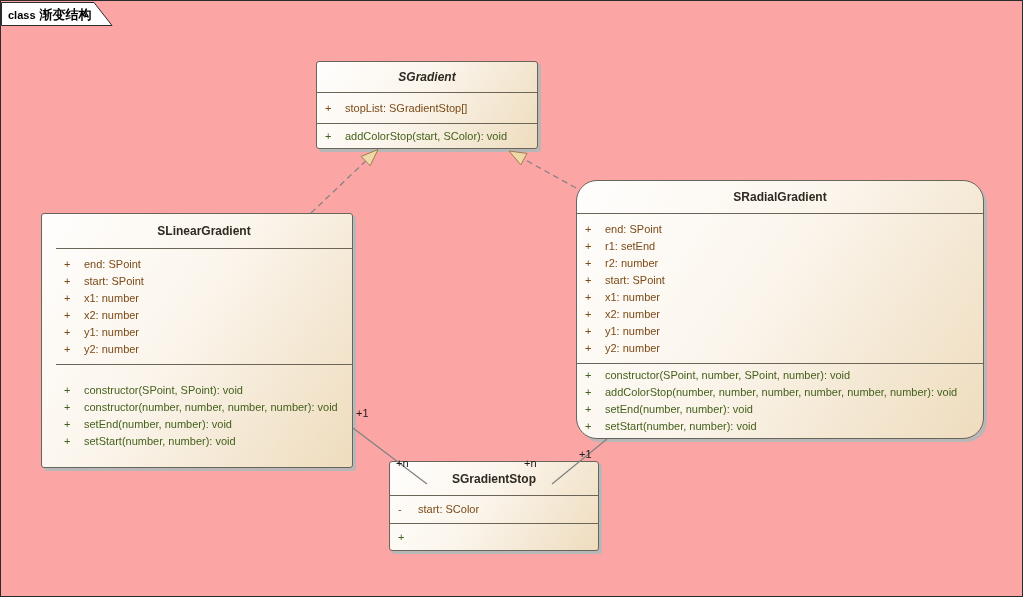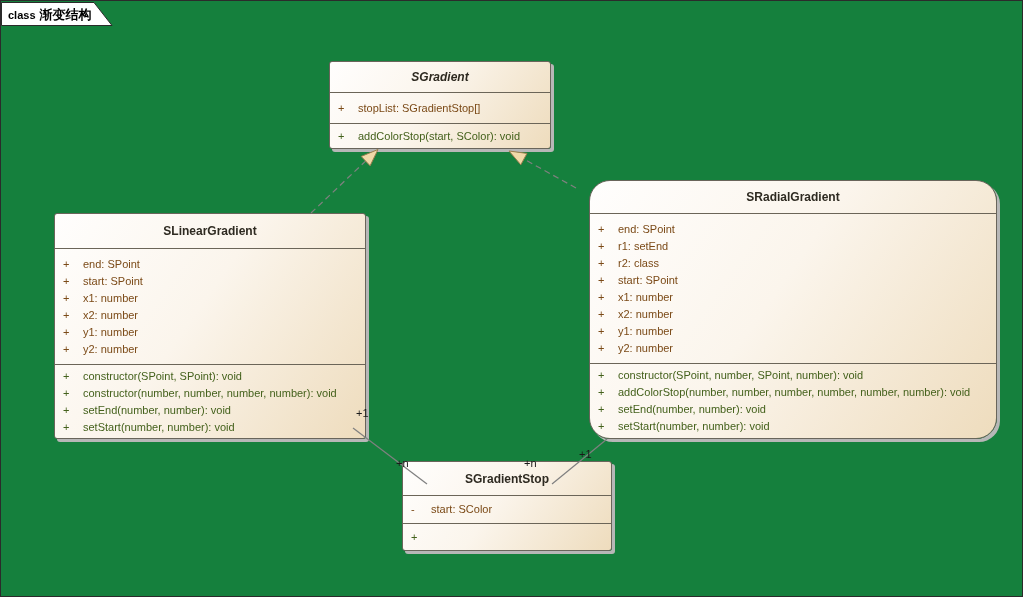--- a/index.html
+++ b/index.html
@@ -1,39 +1,39 @@
 <!DOCTYPE html>
 <html><head>
 <meta charset="utf-8">
 <style>
   * { margin:0; padding:0; box-sizing:border-box; }
   html,body { width:1023px; height:597px; background:#ffffff; }
   body { font-family:"Liberation Sans","DejaVu Sans",sans-serif; position:relative; }
 
   .canvas {
     position:absolute; left:0; top:0; width:1023px; height:597px;
-    background:#15803d; border:1px solid #2b2b2b; overflow:hidden;
+    background:#fca5a5; border:1px solid #2b2b2b; overflow:hidden;
   }
 
   
   .tab-shape { position:absolute; left:0; top:0; }
   .tab-label {
     position:absolute; left:7px; top:5px; white-space:nowrap;
     color:#000000; display:flex; align-items:baseline; gap:4px;
   }
   .tab-keyword { font-size:11px; font-weight:bold; }
   .tab-name { font-size:13px; font-weight:bold; }
 
   
   .uml-class {
     position:absolute;
     background:linear-gradient(125deg, #fffefd 0%, #fbf5ec 45%, #eedcbd 100%);
     border:1px solid #69655b; border-radius:3px;
     box-shadow:3px 3px 0 #b7b7b7;
-    display:flex; flex-direction:column; overflow:hidden;margin-left:13px;
+    display:flex; flex-direction:column; overflow:hidden;
   }
   .hdr {
     display:flex; align-items:center; justify-content:center;
     font-size:12px; font-weight:bold; color:#2e2a21; flex:0 0 auto;
   }
   .hdr.abstract { font-style:italic; }
   .sec {
     border-top:1px solid #6b6558; flex:0 0 auto;
     display:flex; flex-direction:column; justify-content:center; overflow:hidden;
   }
@@ -74,21 +74,21 @@
       </div>
     </div>
     <div class="sec" style="flex:1 1 auto;">
       <div class="row op">
         <span class="vis">+</span>
         <span class="txt">addColorStop(start, SColor): void</span>
       </div>
     </div>
   </div>
 
-  <div class="uml-class" style="left:40px; top:212px; width:312px; height:226px;">
+  <div class="uml-class" style="left:40px; top:212px; width:312px; height:255px;padding-left:14px;">
     <div class="hdr" style="height:34px;">SLinearGradient</div>
     <div class="sec" style="height:116px;">
       <div class="row attr">
         <span class="vis">+</span>
         <span class="txt">end: SPoint</span>
       </div>
       <div class="row attr">
         <span class="vis">+</span>
         <span class="txt">start: SPoint</span>
       </div>
@@ -135,21 +135,21 @@
       <div class="row attr">
         <span class="vis">+</span>
         <span class="txt">end: SPoint</span>
       </div>
       <div class="row attr">
         <span class="vis">+</span>
         <span class="txt">r1: setEnd</span>
       </div>
       <div class="row attr">
         <span class="vis">+</span>
-        <span class="txt">r2: class</span>
+        <span class="txt">r2: number</span>
       </div>
       <div class="row attr">
         <span class="vis">+</span>
         <span class="txt">start: SPoint</span>
       </div>
       <div class="row attr">
         <span class="vis">+</span>
         <span class="txt">x1: number</span>
       </div>
       <div class="row attr">

